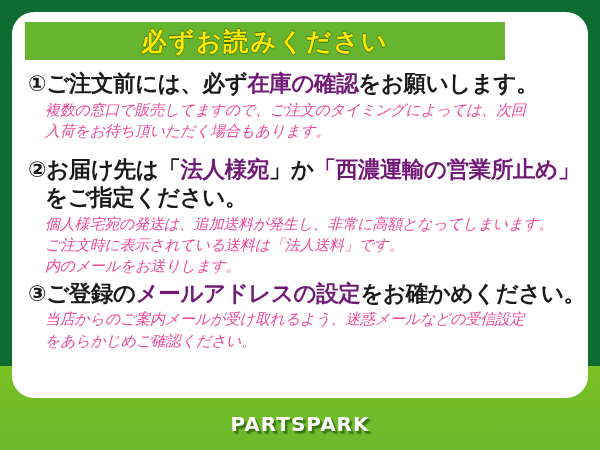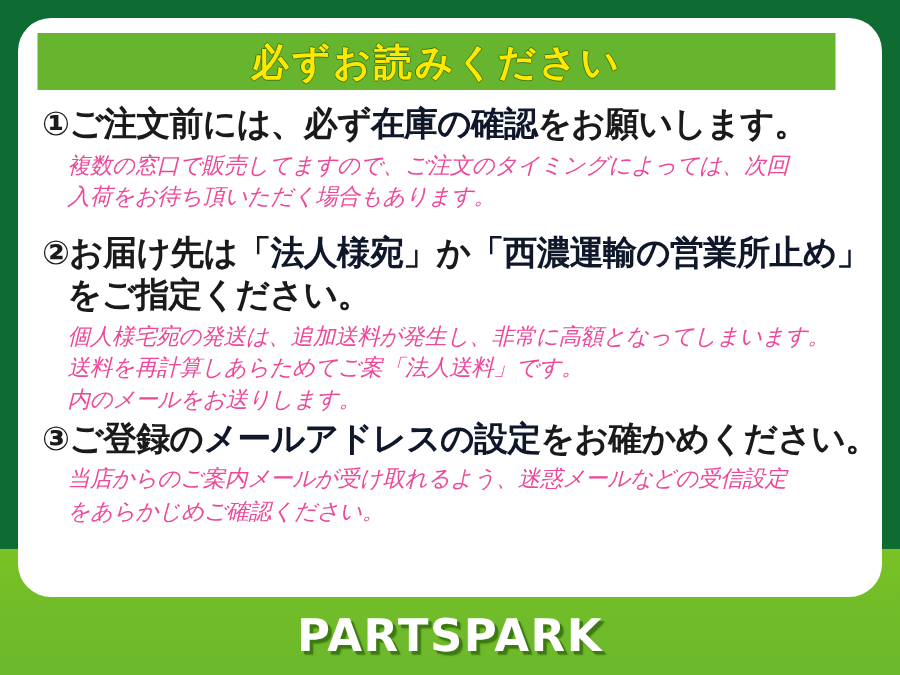--- a/index.html
+++ b/index.html
@@ -44,21 +44,21 @@
     background: #ffffff;
     border-radius: 22px;
     overflow: hidden;
   }
 
   
   .title-banner {
     position: absolute;
     left: 13px;
     top: 10px;
-    width: 532px;
+    width: 480px;
     height: 38px;
     background: #67b52f;
     display: flex;
     align-items: center;
     justify-content: center;
   }
   .title-text {
     color: #ffe800;
     font-size: 25px;
     font-weight: bold;
@@ -90,21 +90,21 @@
     line-height: 1.22;
     letter-spacing: -0.4px;
     white-space: nowrap;
   }
 
   .num {
     font-weight: bold;
     font-size: 22px;
   }
 
-  .hl-green { color: #0f172a; }
+  .hl-green { color: #701a75; }
 
   .sub {
     font-size: 15px;
     color: #ec4899;
     line-height: 1.42;
     letter-spacing: -0.2px;
     margin: 2px 0 0 17px;
     font-weight: normal;
     font-style: italic;
   }
@@ -121,21 +121,21 @@
     left: 0;
     right: 0;
     bottom: 0;
     height: 52px;
     display: flex;
     align-items: center;
     justify-content: center;
   }
   .logo-text {
     color: #ffffff;
-    font-size: 30px;
+    font-size: 20px;
     font-weight: bold;
     letter-spacing: 1px;
     font-family: "DejaVu Sans", "Liberation Sans", sans-serif;
     text-shadow: 2px 2px 0 #3c7a12, 2.5px 2.5px 1px rgba(40,90,10,0.55);
   }
 </style>
 </head>
 <body>
 
 <div id="poster">
@@ -160,21 +160,21 @@
         </div>
       </div>
 
       <div class="item item-2">
         <div class="headline">
           <span class="num">②</span><span>お届け先は</span><span>「</span><span class="hl-green">法人様宛</span><span>」</span><span>か</span><span class="hl-green">「西濃運輸の営業所止め」</span>
         </div>
         <div class="headline headline-2nd">をご指定ください。</div>
         <div class="sub">
           <div>個人様宅宛の発送は、追加送料が発生し、非常に高額となってしまいます。</div>
-          <div>送料を再計算しあらためてご案「法人送料」です。</div>
+          <div>ご注文時に表示されている送料は「法人送料」です。</div>
           <div>内のメールをお送りします。</div>
         </div>
       </div>
 
       <div class="item item-3">
         <div class="headline">
           <span class="num">③</span><span>ご登録の</span><span class="hl-green">メールアドレスの設定</span><span>をお確かめください。</span>
         </div>
         <div class="sub">
           <div>当店からのご案内メールが受け取れるよう、迷惑メールなどの受信設定</div>

